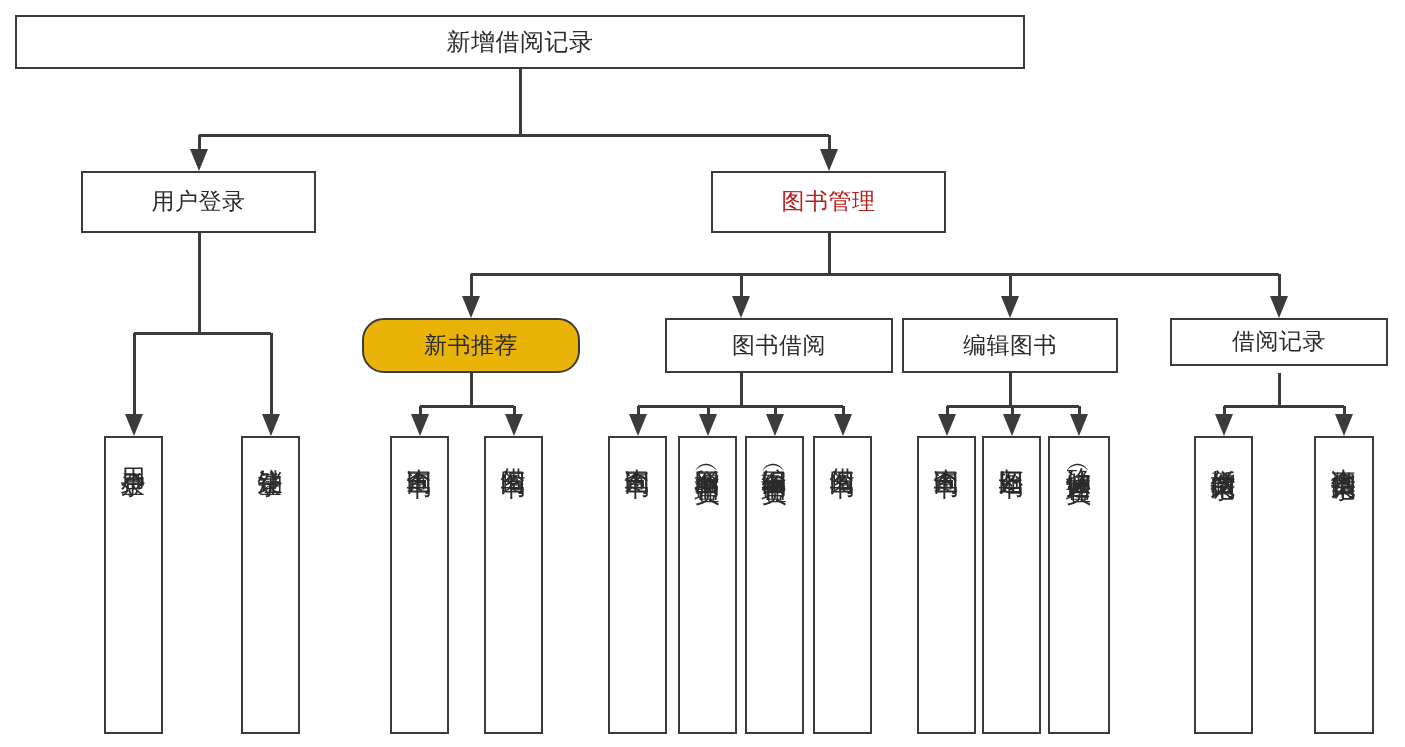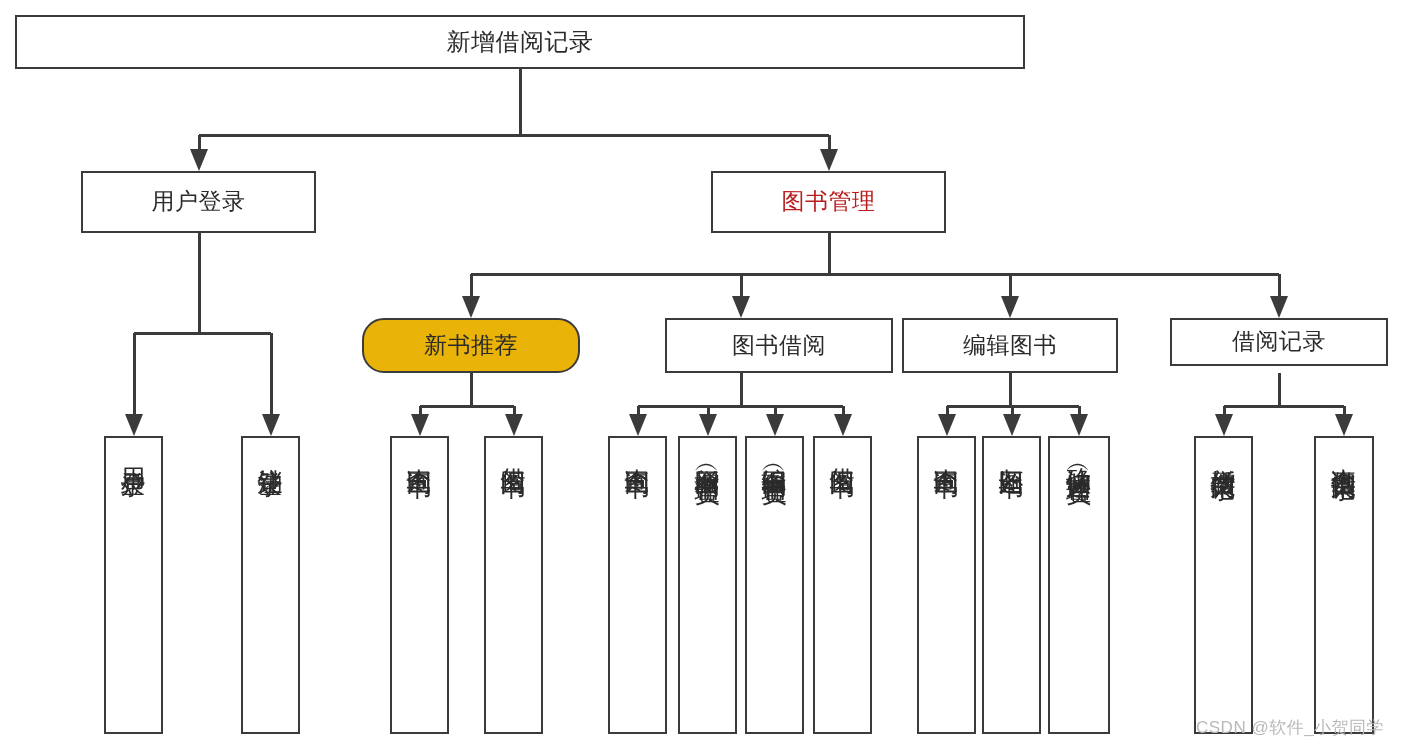--- a/index.html
+++ b/index.html
@@ -179,14 +179,13 @@
       <div class="node vertical" style="left: 1048px; top: 436px; width: 62px; height: 298px; border-color: rgb(59, 59, 59); background: rgb(255, 255, 255); color: rgb(43, 43, 43);">
         <span class="label">确认归还（管理员）</span>
       </div>
       <div class="node vertical" style="left: 1194px; top: 436px; width: 59px; height: 298px; border-color: rgb(59, 59, 59); background: rgb(255, 255, 255); color: rgb(43, 43, 43);">
         <span class="label">新增借阅记录</span>
       </div>
       <div class="node vertical" style="left: 1314px; top: 436px; width: 60px; height: 298px; border-color: rgb(59, 59, 59); background: rgb(255, 255, 255); color: rgb(43, 43, 43);">
         <span class="label">查询借阅记录</span>
       </div>
     </div>
-  <div class="watermark" style="left: 1196px; top: 716px; color: rgb(185, 185, 185);">CSDN @软件_小贺同学</div>
 </div>
 
 </body></html>

